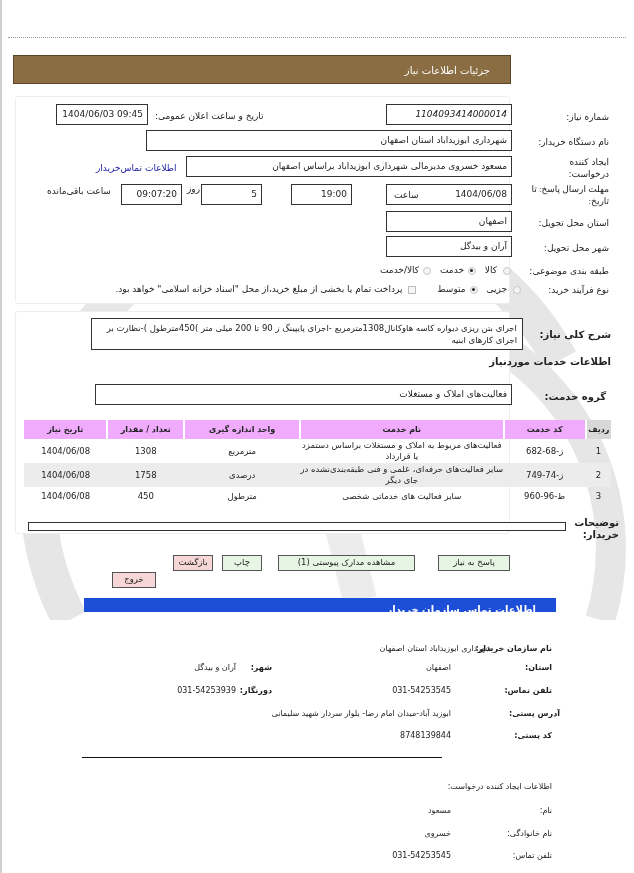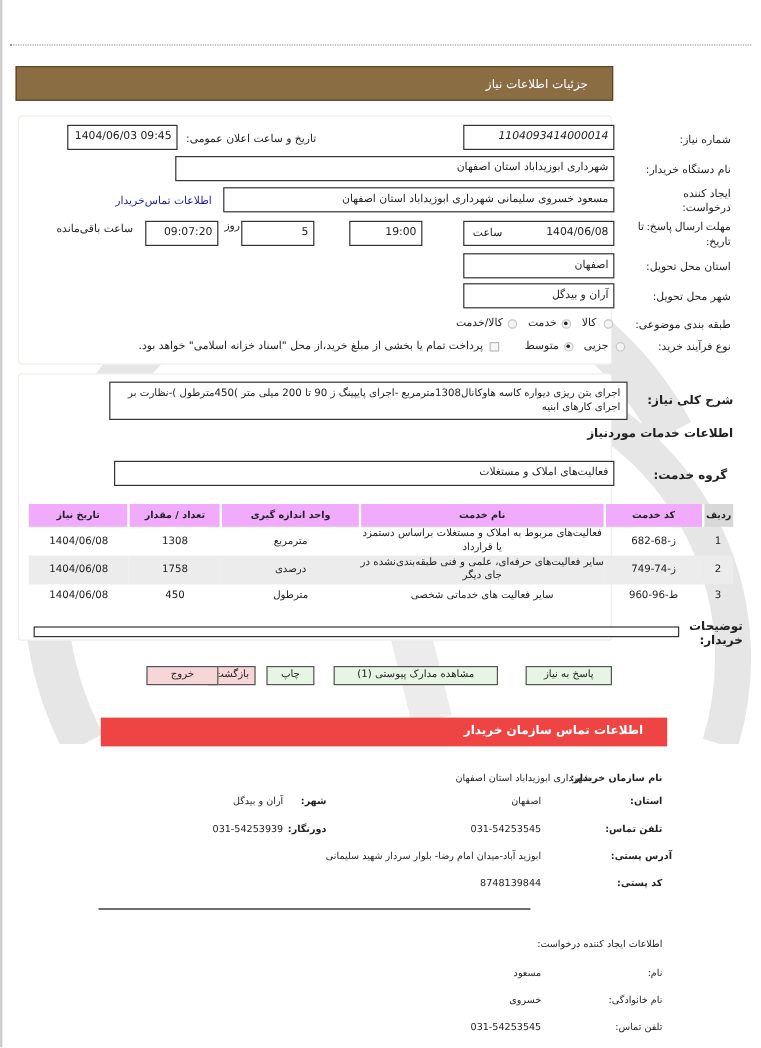--- a/index.html
+++ b/index.html
@@ -25,21 +25,21 @@
     .bold { font-weight: bold; }
     table.svc { position: absolute; left: 24px; top: 420px; width: 587px; border-collapse: collapse; font-size: 8.5px; }
     table.svc th { background: #f0abfc; color: #222; font-weight: bold; height: 19px; border-right: 2px solid #fff; font-size: 8px; }
     table.svc th:first-child { border-right: none; background: #d8d8d8; color: #222; }
     table.svc td { text-align: center; height: 24px; line-height: 11px; }
     table.svc tr.alt td { background: #ececec; }
     table.svc tr.short td { height: 18px; }
     .btn { position: absolute; top: 555px; height: 16px; border: 1px solid #555; font-size: 8.5px; text-align: center; line-height: 13px; }
     .btn.green { background: #e7f6e4; }
     .btn.pink { background: #f6d6d6; }
-    .contact-bar { position: absolute; left: 84px; top: 598px; width: 472px; height: 24px; background: #ef4444; color: #fff; font-size: 10px; font-weight: bold; }
+    .contact-bar { position: absolute; left: 84px; top: 598px; width: 472px; height: 14px; background: #1d4ed8; color: #fff; font-size: 10px; font-weight: bold; }
     .contact-bar span { position: absolute; right: 20px; top: 6px; }
     .c-lbl { position: absolute; font-size: 8px; font-weight: bold; color: #222; white-space: nowrap; }
     .c-val { position: absolute; font-size: 8px; color: #222; white-space: nowrap; }
     .sep { position: absolute; left: 82px; width: 360px; top: 757px; border-top: 1px solid #111; }
     .watermark { position: absolute; pointer-events: none; }
   </style>
 </head>
 <body>
 
 <div class="left-border"></div>
@@ -63,21 +63,21 @@
 <div class="lbl" style="left:155px;top:111px;">تاریخ و ساعت اعلان عمومی:</div>
 <div class="box ltr" style="left:56px;top:104px;width:92px;">1404/06/03 09:45</div>
 
 <div class="lbl" style="right:25px;top:137px;">نام دستگاه خریدار:</div>
 <div class="box" style="left:146px;top:130px;width:366px;">شهرداری ابوزیداباد استان اصفهان</div>
 
 <div class="lbl" style="right:25px;top:156px;line-height:12px;text-align:right;">
   <div>ایجاد کننده</div>
   <div>درخواست:</div>
 </div>
-<div class="box" style="left:186px;top:156px;width:326px;">مسعود خسروی سلیمانی شهرداری ابوزیداباد استان اصفهان</div>
+<div class="box" style="left:186px;top:156px;width:326px;">مسعود خسروی مدیرمالی شهرداری ابوزیداباد براساس اصفهان</div>
 <div class="link" style="left:96px;top:163px;">اطلاعات تماس‌خریدار</div>
 
 <div class="lbl" style="right:25px;top:183px;line-height:12px;text-align:right;font-family:Liberation Serif, serif;">
   <div>مهلت ارسال پاسخ: تا</div>
   <div>تاریخ:</div>
 </div>
 <div class="box ltr" style="left:386px;top:184px;width:126px;">1404/06/08</div>
 <div class="lbl" style="left:358px;top:190px;margin-left:36px;">ساعت</div>
 <div class="box ltr" style="left:291px;top:184px;width:61px;">19:00</div>
 <div class="lbl" style="left:187px;top:184px;">روز</div>
@@ -157,21 +157,21 @@
 <div class="lbl bold" style="right:15px;top:517px;line-height:12px;font-size:10px;text-align:right;">
   <div>توضیحات</div>
   <div>خریدار:</div>
 </div>
 <div class="box" style="left:28px;top:522px;width:538px;height:9px;line-height:7px;"></div>
 
 <div class="btn green" style="left:438px;width:72px;">پاسخ به نیاز</div>
 <div class="btn green" style="left:278px;width:137px;">مشاهده مدارک پیوستی (1)</div>
 <div class="btn green" style="left:222px;width:40px;">چاپ</div>
 <div class="btn pink" style="left:173px;width:40px;">بازگشت</div>
-<div class="btn pink" style="left:122px;width:60px;">خروج</div>
+<div class="btn pink" style="left:112px;width:44px;margin-top:17px;">خروج</div>
 
 <div class="contact-bar">
   <span>اطلاعات تماس سازمان خریدار</span>
 </div>
 
 <div class="c-lbl" style="right:82px;top:644px;">نام سازمان خریدار:</div>
 <div class="c-val" style="right:142px;top:644px;">شهرداری ابوزیداباد استان اصفهان</div>
 
 <div class="c-lbl" style="right:82px;top:663px;">استان:</div>
 <div class="c-val" style="right:183px;top:663px;">اصفهان</div>

